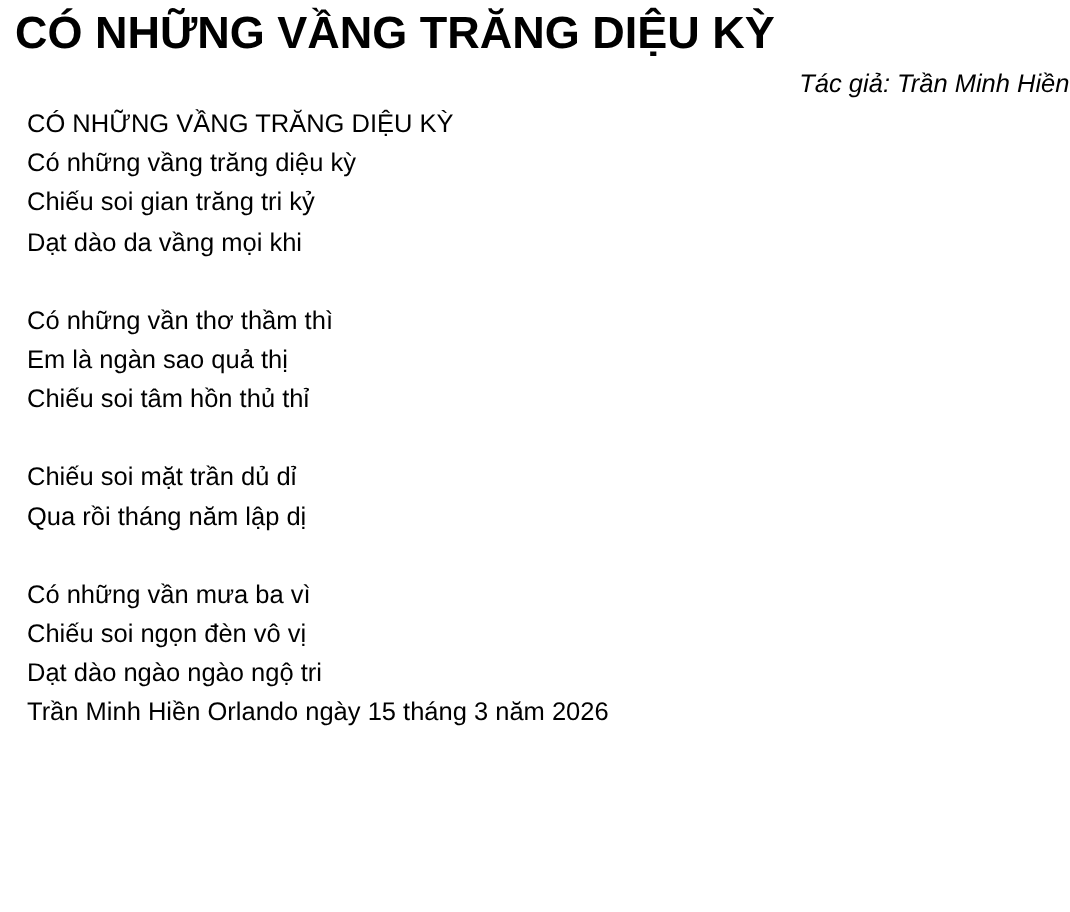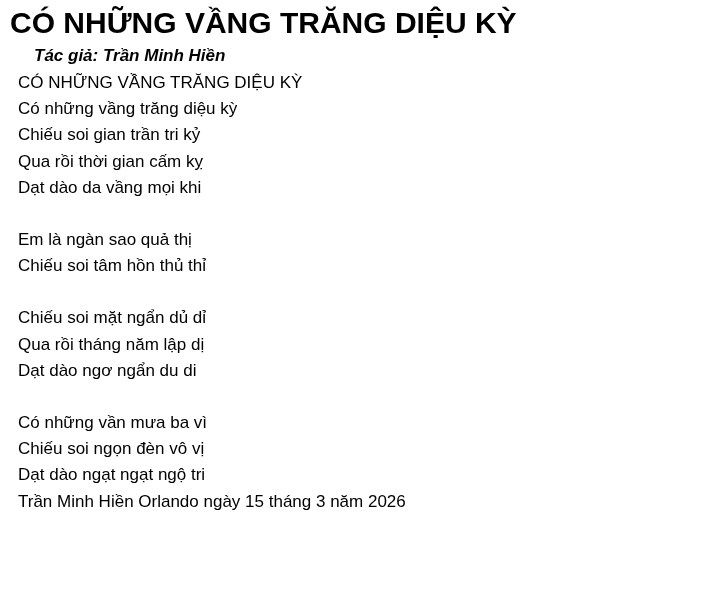--- a/index.html
+++ b/index.html
@@ -25,23 +25,24 @@
     font-size: 30px;
     font-weight: bold;
     line-height: 38px;
     letter-spacing: 0px;
     white-space: nowrap;
     margin: 0 0 2px 0;
   }
   .author {
     font-size: 17px;
     font-style: italic;
-    font-weight: bold;
+    font-weight: normal;
     line-height: 24px;
     margin: 0 0 2px 24px;
+    text-align: right;
   }
   .body-text {
     font-size: 17px;
     line-height: 26.2px;
     margin: 0 0 0 8px;
   }
   .line {
     white-space: pre;
     min-height: 26px;
   }
@@ -61,37 +62,36 @@
 <div class="page">
 
   <h1 class="poem-title">CÓ NHỮNG VẦNG TRĂNG DIỆU KỲ</h1>
 
   <div class="author">Tác giả: Trần Minh Hiền</div>
 
   <div class="body-text">
     <div class="line">CÓ NHỮNG VẦNG TRĂNG DIỆU KỲ</div>
 
     <div class="line">Có những vầng trăng diệu kỳ</div>
-    <div class="line">Chiếu soi gian trần tri kỷ</div>
-    <div class="line">Qua rồi thời gian cấm kỵ</div>
+    <div class="line">Chiếu soi gian trăng tri kỷ</div>
     <div class="line">Dạt dào da vầng mọi khi</div>
 
     <div class="blank"></div>
 
+    <div class="line">Có những vần thơ thầm thì</div>
     <div class="line">Em là ngàn sao quả thị</div>
     <div class="line">Chiếu soi tâm hồn thủ thỉ</div>
 
     <div class="blank"></div>
 
-    <div class="line">Chiếu soi mặt ngẩn dủ dỉ</div>
+    <div class="line">Chiếu soi mặt trần dủ dỉ</div>
     <div class="line">Qua rồi tháng năm lập dị</div>
-    <div class="line">Dạt dào ngơ ngẩn du di</div>
 
     <div class="blank"></div>
 
     <div class="line">Có những vần mưa ba vì</div>
     <div class="line">Chiếu soi ngọn đèn vô vị</div>
-    <div class="line">Dạt dào ngạt ngạt ngộ tri</div>
+    <div class="line">Dạt dào ngào ngào ngộ tri</div>
   </div>
 
   <div class="signature">Trần Minh Hiền Orlando ngày 15 tháng 3 năm 2026</div>
 
 </div>
 
 </body></html>

